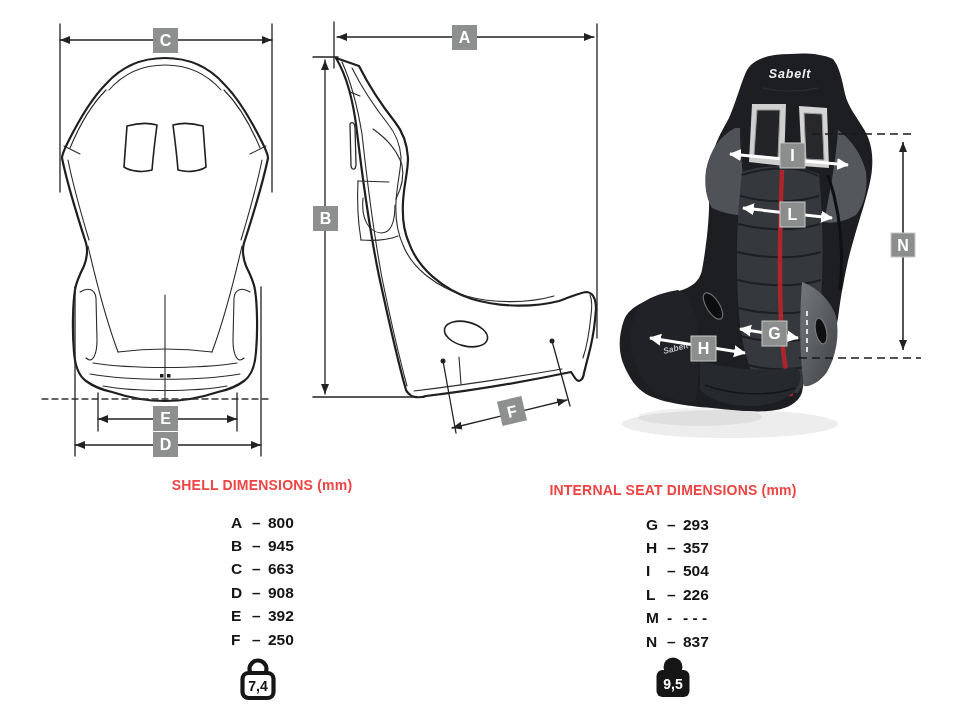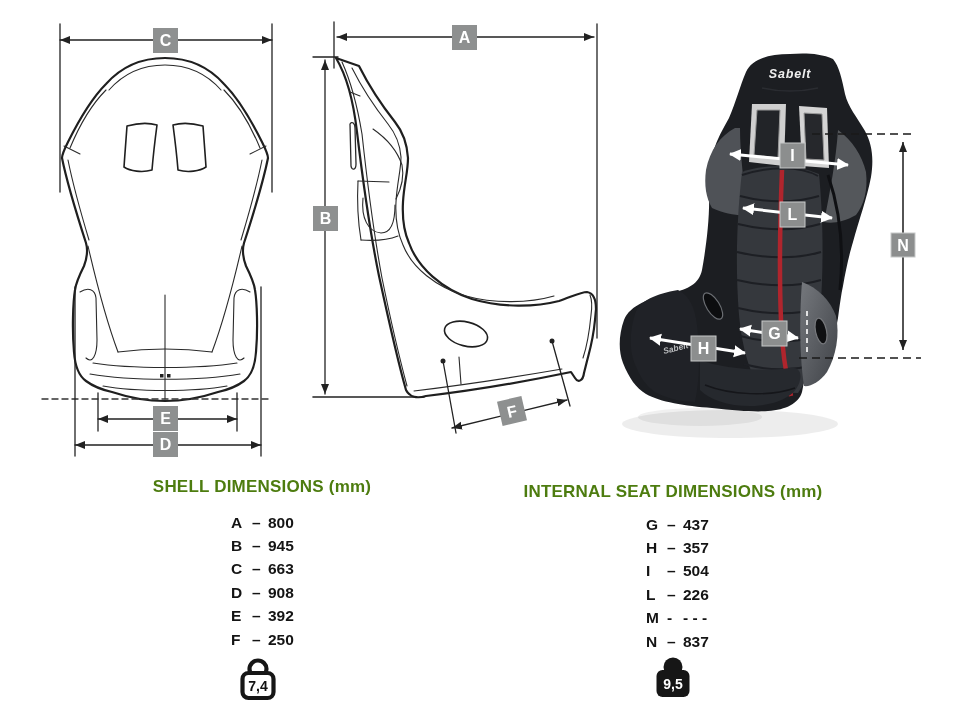--- a/index.html
+++ b/index.html
@@ -1,22 +1,22 @@
 <!DOCTYPE html>
 <html><head>
 <meta charset="utf-8">
 <style>
   html,body{margin:0;padding:0;background:#fff;}
   .canvas{position:relative;width:970px;height:728px;background:#ffffff;overflow:hidden;
           font-family:"Liberation Sans",sans-serif;}
   svg text{font-family:"Liberation Sans",sans-serif;}
   .art{position:absolute;left:0;top:0;}
   .boxlbl{font-size:16px;font-weight:bold;fill:#ffffff;text-anchor:middle;}
-  .heading{position:absolute;transform:translateX(-50%);font-size:17px;font-weight:bold;
-           color:#4d7c0f;white-space:nowrap;letter-spacing:.2px;}
+  .heading{position:absolute;transform:translateX(-50%);font-size:14px;font-weight:bold;
+           color:#ef4444;white-space:nowrap;letter-spacing:.2px;}
   .dim-col{position:absolute;}
   .dim-row{display:flex;height:23.4px;align-items:center;font-size:15.5px;font-weight:bold;color:#141414;}
   .dim-letter{width:21px;}
   .dim-sep{width:16px;}
   .dim-val{white-space:pre;}
   .weight-badge{position:absolute;}
 </style>
 </head>
 <body>
 
@@ -279,21 +279,21 @@
     <span class="dim-letter">F</span>
         <span class="dim-sep">–</span>
         <span class="dim-val">250</span>
   </div>
 </div>
 
 <div class="dim-col" style="left:646px;top:513px">
   <div class="dim-row">
     <span class="dim-letter">G</span>
         <span class="dim-sep">–</span>
-        <span class="dim-val">437</span>
+        <span class="dim-val">293</span>
   </div>
   <div class="dim-row">
     <span class="dim-letter">H</span>
         <span class="dim-sep">–</span>
         <span class="dim-val">357</span>
   </div>
   <div class="dim-row">
     <span class="dim-letter">I</span>
         <span class="dim-sep">–</span>
         <span class="dim-val">504</span>

